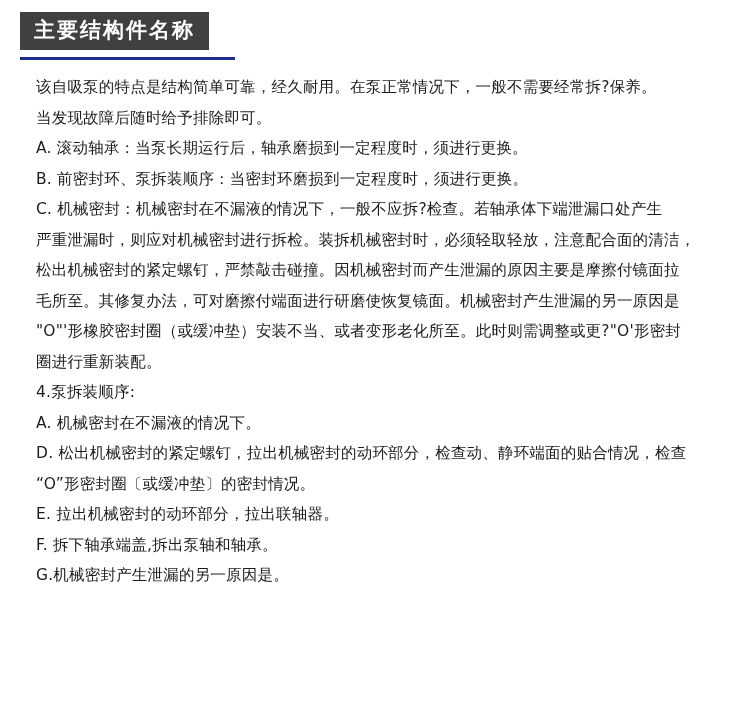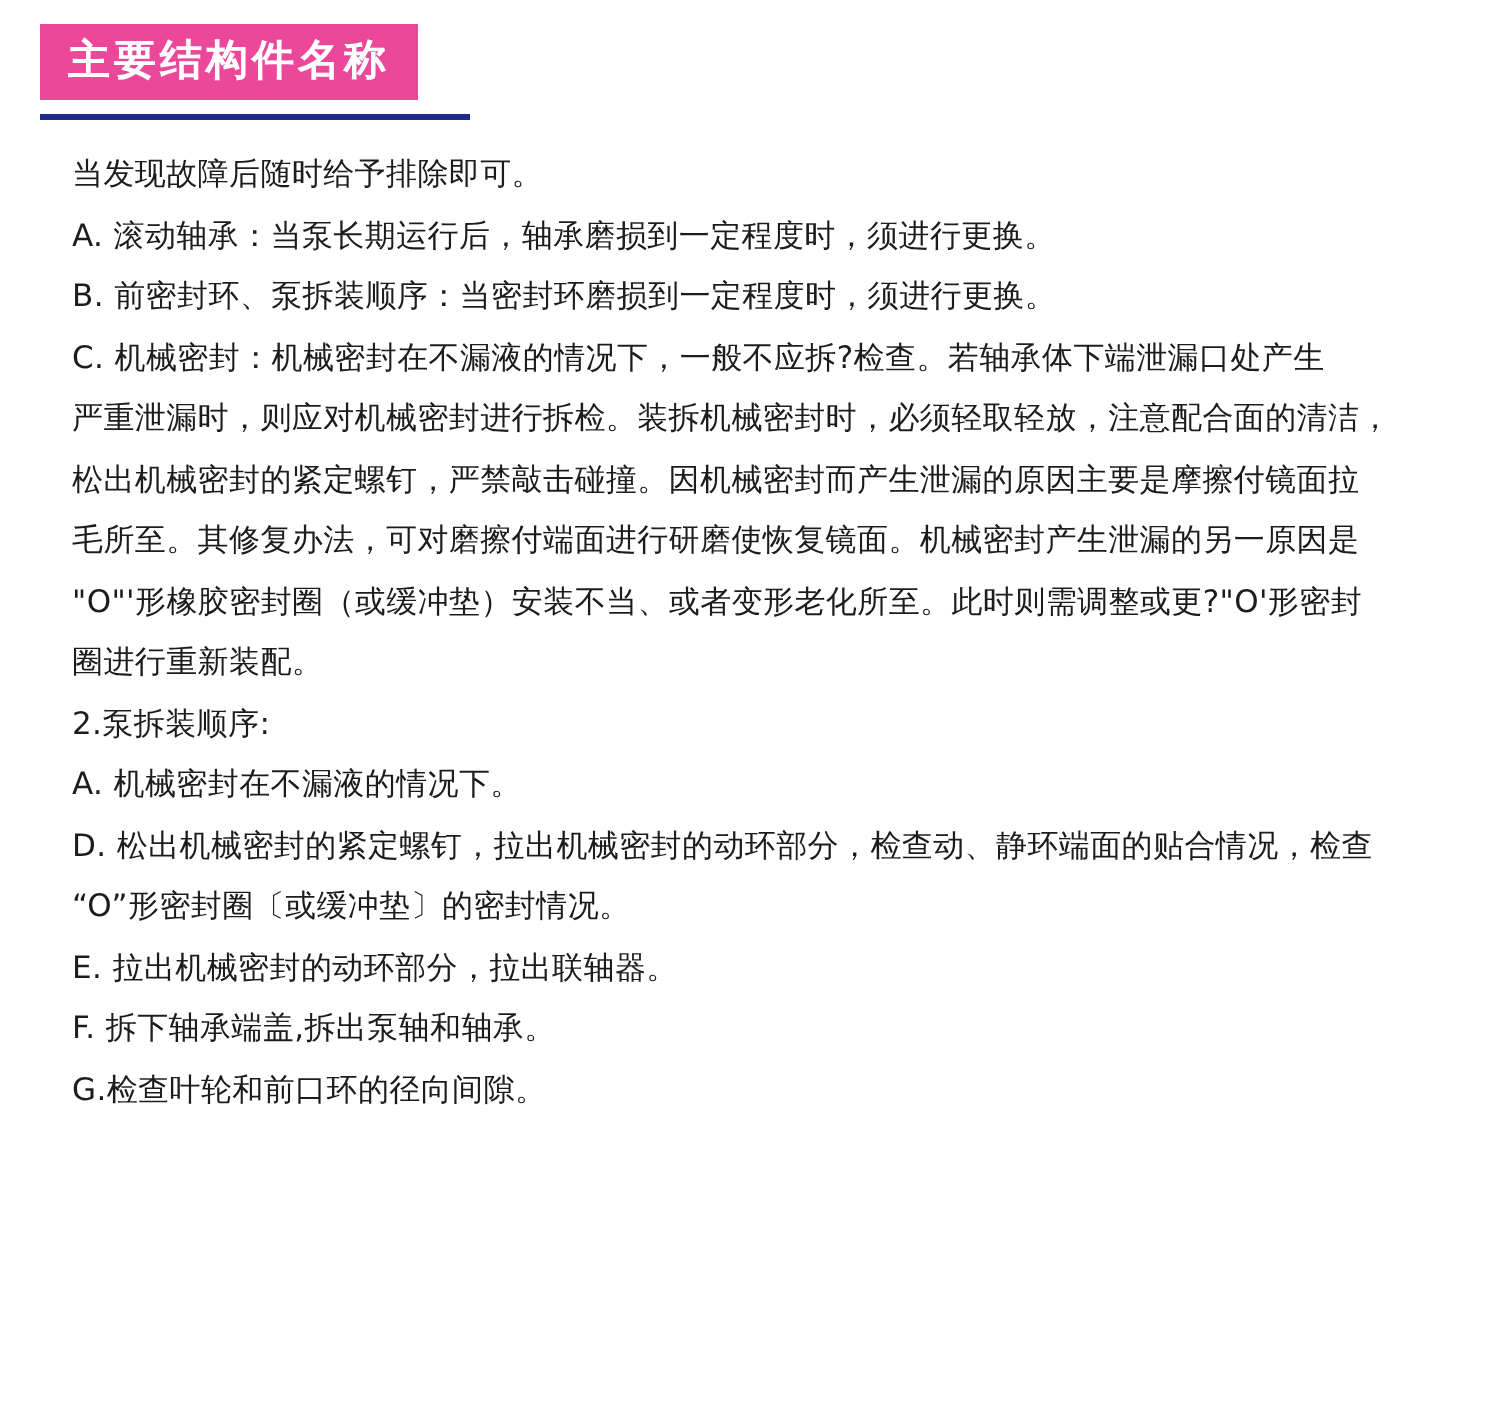--- a/index.html
+++ b/index.html
@@ -20,21 +20,21 @@
     height: 701px;
     box-sizing: border-box;
   }
   .title-wrap {
     position: absolute;
     left: 20px;
     top: 12px;
   }
   .title-badge {
     display: inline-block;
-    background: #ec4899;
+    background: #404040;
     color: #ffffff;
     font-size: 21px;
     font-weight: bold;
     letter-spacing: 2px;
     padding: 7px 14px 8px 14px;
     line-height: 1.1;
     white-space: nowrap;
   }
   .title-underline {
     position: absolute;
@@ -64,31 +64,32 @@
 <body>
 
 <div class="page">
 
   <div class="title-wrap">
     <span class="title-badge">主要结构件名称</span>
     <div class="title-underline"></div>
   </div>
 
   <div class="body-text">
+    <p class="para">该自吸泵的特点是结构简单可靠，经久耐用。在泵正常情况下，一般不需要经常拆?保养。</p>
     <p class="para">当发现故障后随时给予排除即可。</p>
     <p class="para">A. 滚动轴承：当泵长期运行后，轴承磨损到一定程度时，须进行更换。</p>
     <p class="para">B. 前密封环、泵拆装顺序：当密封环磨损到一定程度时，须进行更换。</p>
     <p class="para">C. 机械密封：机械密封在不漏液的情况下，一般不应拆?检查。若轴承体下端泄漏口处产生</p>
     <p class="para">严重泄漏时，则应对机械密封进行拆检。装拆机械密封时，必须轻取轻放，注意配合面的清洁，</p>
     <p class="para">松出机械密封的紧定螺钉，严禁敲击碰撞。因机械密封而产生泄漏的原因主要是摩擦付镜面拉</p>
     <p class="para">毛所至。其修复办法，可对磨擦付端面进行研磨使恢复镜面。机械密封产生泄漏的另一原因是</p>
     <p class="para">"O"'形橡胶密封圈（或缓冲垫）安装不当、或者变形老化所至。此时则需调整或更?"O'形密封</p>
     <p class="para">圈进行重新装配。</p>
-    <p class="para">2.泵拆装顺序:</p>
+    <p class="para">4.泵拆装顺序:</p>
     <p class="para">A. 机械密封在不漏液的情况下。</p>
     <p class="para">D. 松出机械密封的紧定螺钉，拉出机械密封的动环部分，检查动、静环端面的贴合情况，检查</p>
     <p class="para">“O”形密封圈〔或缓冲垫〕的密封情况。</p>
     <p class="para">E. 拉出机械密封的动环部分，拉出联轴器。</p>
     <p class="para">F. 拆下轴承端盖,拆出泵轴和轴承。</p>
-    <p class="para">G.检查叶轮和前口环的径向间隙。</p>
+    <p class="para">G.机械密封产生泄漏的另一原因是。</p>
   </div>
 
 </div>
 
 </body></html>

